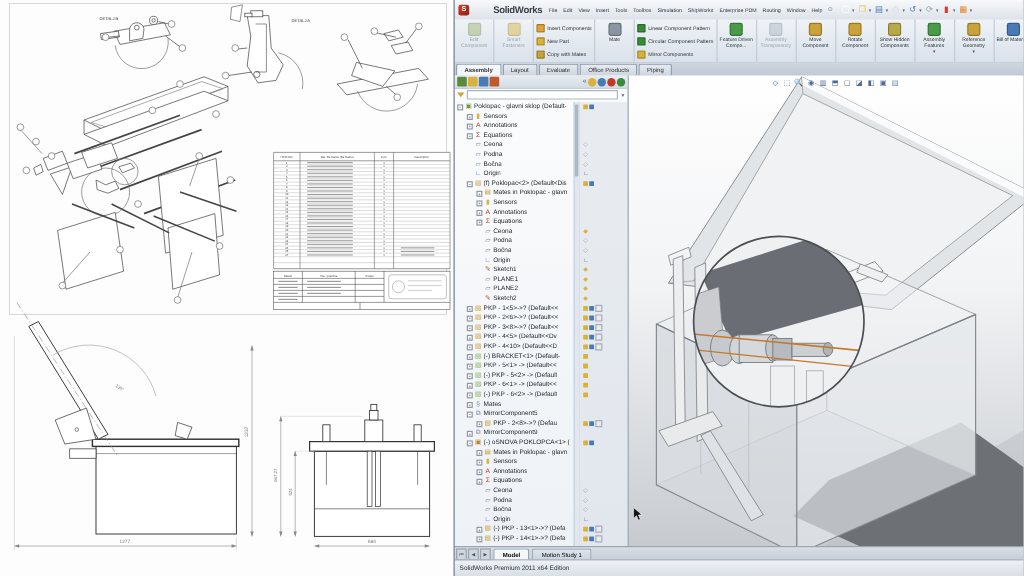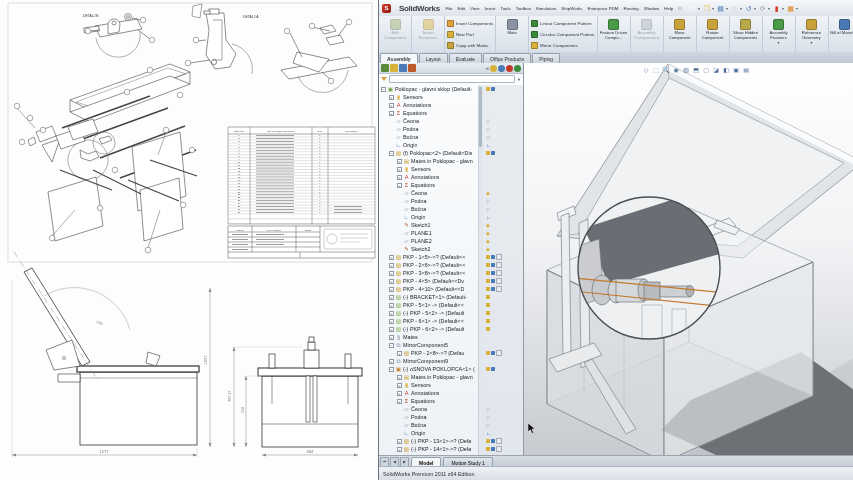--- a/index.html
+++ b/index.html
@@ -5,21 +5,21 @@
   html,body{margin:0;padding:0;background:#888;}
   #stage{position:relative;width:853px;height:480px;overflow:hidden;background:#fff;
          font-family:"Liberation Sans","DejaVu Sans",sans-serif;-webkit-font-smoothing:antialiased;}
   
   #left-sheet{position:absolute;left:0;top:0;width:378px;height:480px;background:#fdfdfd;}
   #drawing-svg{position:absolute;left:0;top:0;}
   
   #sw-window{position:absolute;left:378px;top:0;width:475px;height:480px;background:#dfe5ec;border-left:1px solid #6a7280;box-sizing:border-box;}
   
   #menubar{position:absolute;left:0;top:0;width:475px;height:16px;background:linear-gradient(#f7f9fb,#dde3ea);border-bottom:1px solid #b9c2cc;display:flex;align-items:center;font-size:4.4px;color:#2c3138;}
-  #brand{display:flex;align-items:center;gap:8px;padding:0 3px;flex:0 0 auto;}
+  #brand{display:flex;align-items:center;gap:20px;padding:0 3px;flex:0 0 auto;}
   #brand .logo{width:9px;height:9px;background:linear-gradient(135deg,#d43a2a,#8f1f14);border-radius:2px;color:#fff;font-size:6px;font-weight:bold;text-align:center;line-height:9px;}
   #brand .brand-text{font-size:8px;font-weight:bold;color:#3a3f45;letter-spacing:-0.3px;}
   #menus{display:flex;flex:0 0 auto;}
   .menu-item{padding:2px 2.5px;cursor:default;}
   #pin-icon{font-size:5px;color:#7a8290;padding:0 2px;}
   #quick-icons{display:flex;align-items:center;gap:1px;margin-left:4px;}
   .qicon{width:9px;height:9px;border-radius:1px;font-size:7px;line-height:9px;text-align:center;}
   .qcaret{font-size:4px;color:#5a6270;margin:0 1px 0 0;}
   
   #ribbon{position:absolute;left:0;top:16px;width:475px;height:36px;background:linear-gradient(#eff3f7,#d9e1ea);border-bottom:1px solid #aab5c2;display:flex;align-items:stretch;overflow:hidden;}

